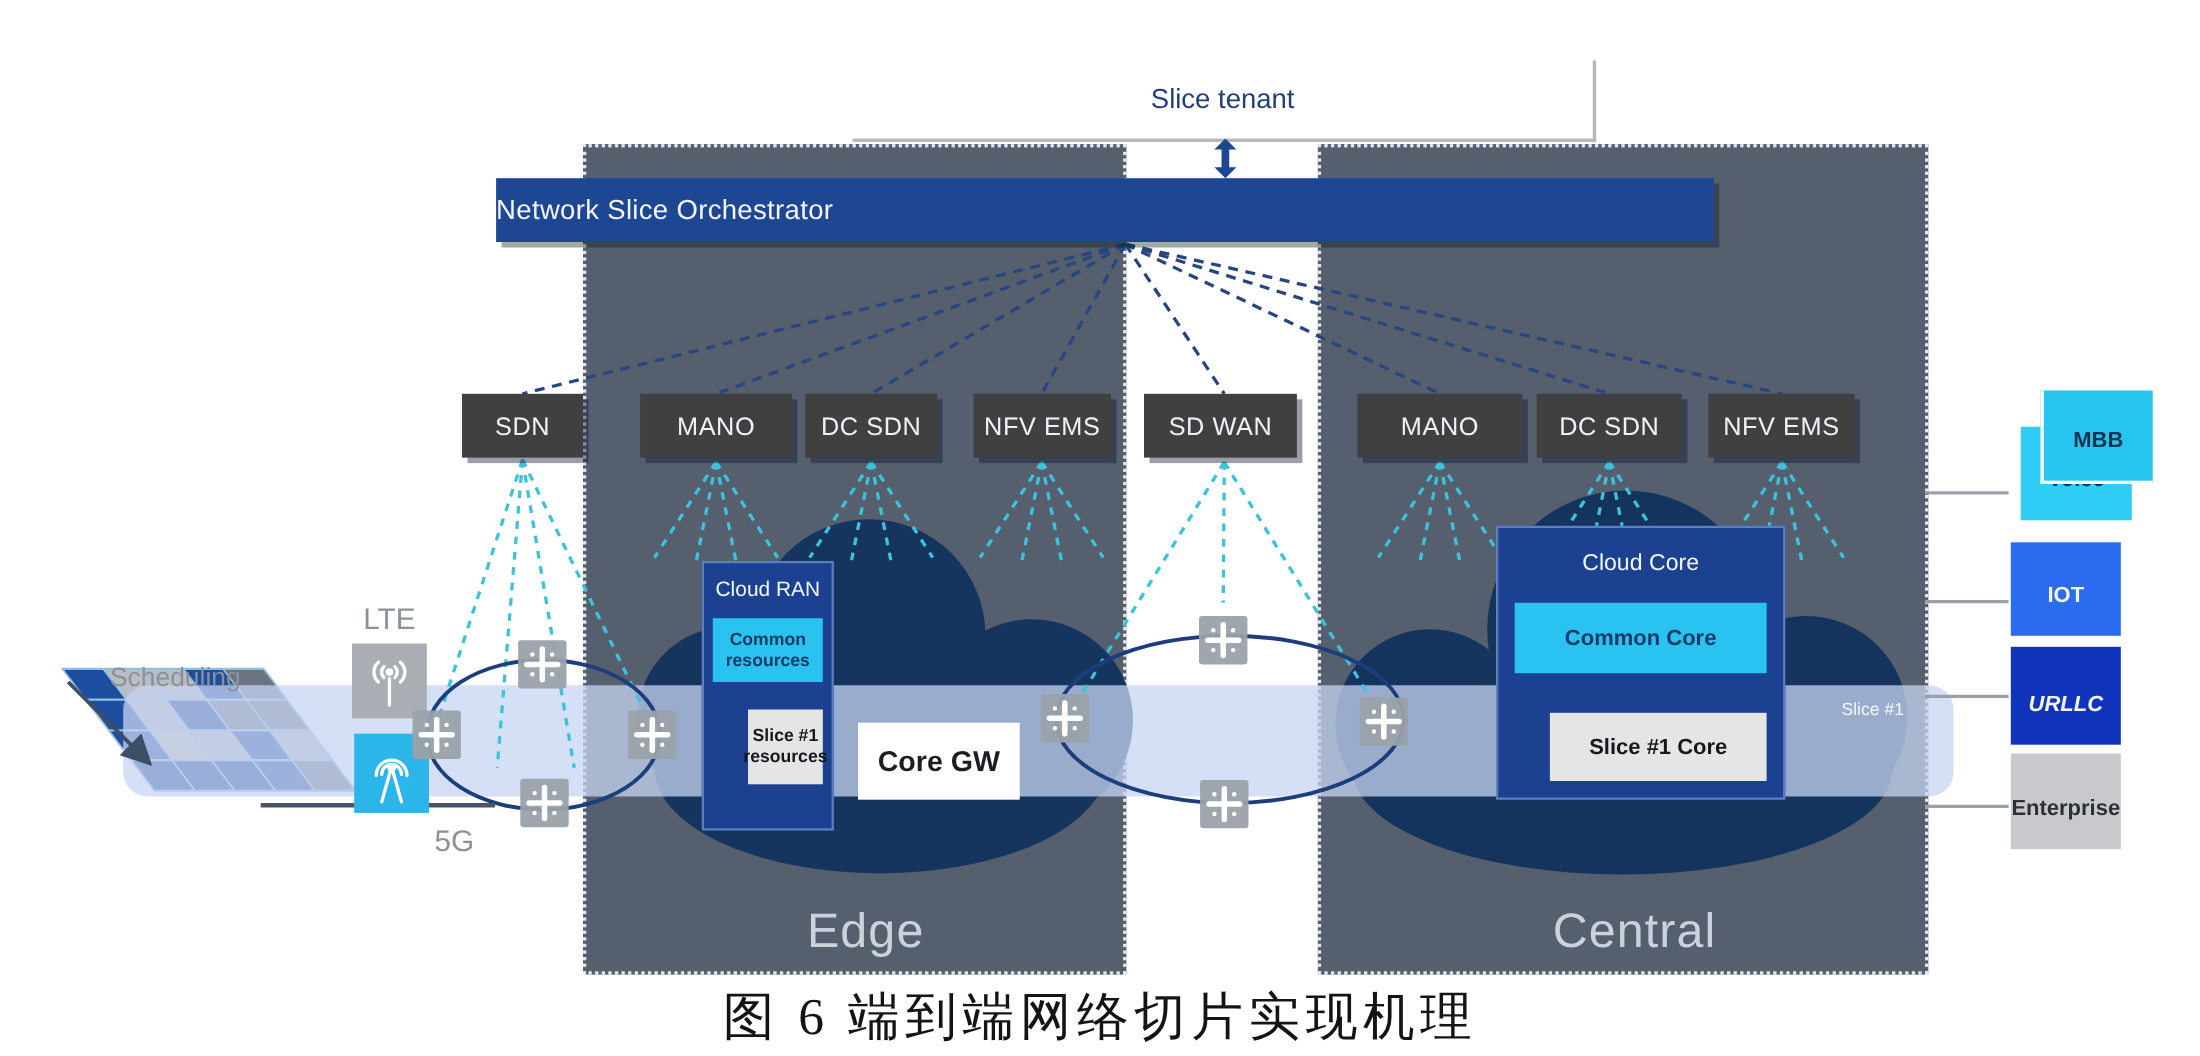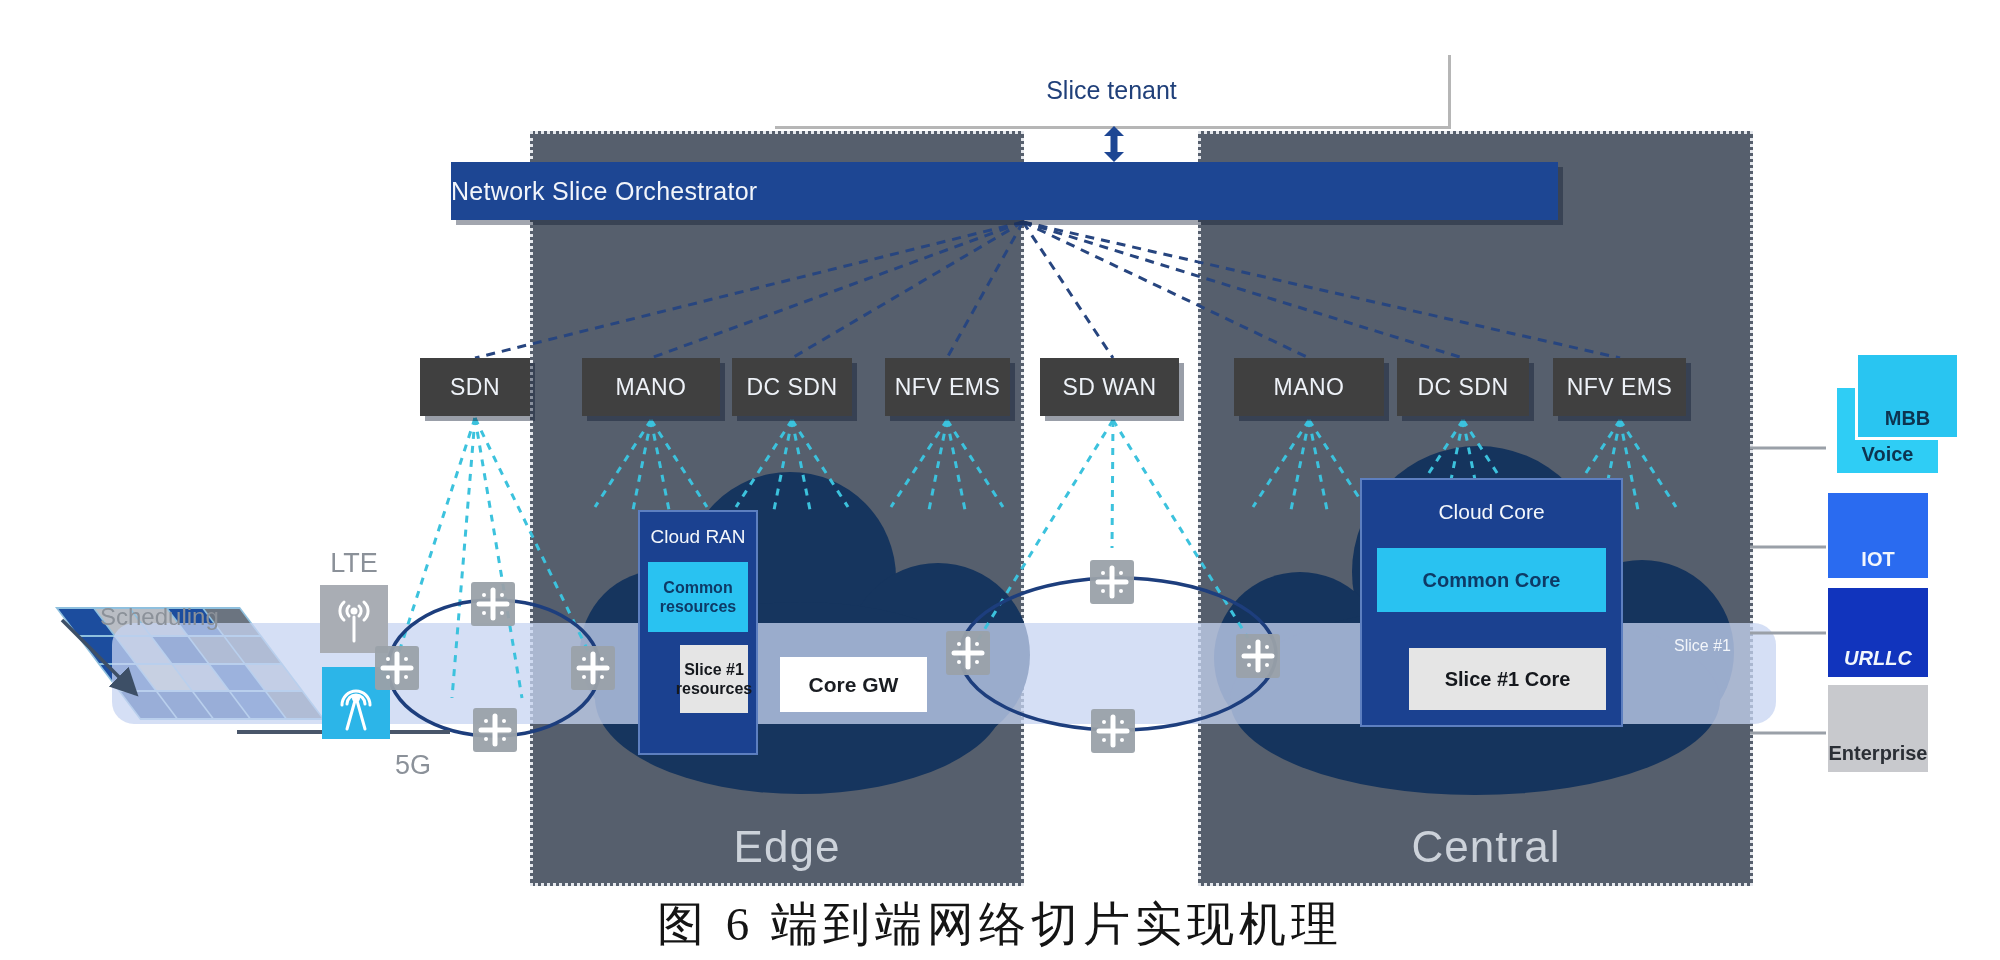--- a/index.html
+++ b/index.html
@@ -43,22 +43,22 @@
     display:flex;align-items:center;justify-content:center;
     font-size:23px;color:#eef2f8;letter-spacing:.5px;
   }
   
   .cloudbox{position:absolute;background:#1b4190;border:2px solid #5d7fc0;box-sizing:border-box;z-index:5;}
   .cloudbox .title{color:#f4f7fb;text-align:center;}
   .blk{position:absolute;left:8px;right:8px;display:flex;align-items:center;justify-content:center;text-align:center;}
   .blk.cyan{background:#29c2f1;color:#0e3a66;font-weight:700;}
   .blk.white{background:#e5e5e5;color:#15181d;font-weight:600;margin-left:32px;}
   .coregw{
-    position:absolute;left:780px;top:657px;width:147px;height:55px;background:#fff;z-index:5;
-    display:flex;align-items:center;justify-content:center;font-size:21px;font-weight:600;color:#1a1d22;
+    position:absolute;left:780px;top:657px;width:147px;height:70px;background:#fff;z-index:5;
+    display:flex;align-items:center;justify-content:center;font-size:26px;font-weight:600;color:#1a1d22;
   }
   .slice1-label{
     position:absolute;left:1645px;top:637px;width:115px;text-align:center;z-index:5;
     font-size:16px;color:#f2f5fa;
   }
   
   .lte-box{position:absolute;left:320px;top:585px;width:68px;height:68px;background:#a9adb4;z-index:6;}
   .fiveg-box{position:absolute;left:322px;top:667px;width:68px;height:72px;background:#2cb5e8;z-index:6;}
   .side-label{position:absolute;color:#8b9199;font-weight:500;z-index:6;}
   .sched-grid{
@@ -69,21 +69,21 @@
   }
   .sched-grid div{width:100%;height:100%;}
   
   .switch{
     position:absolute;width:44px;height:44px;background:rgba(154,161,169,.95);
     border-radius:3px;z-index:6;display:flex;align-items:center;justify-content:center;
   }
   
   .svc{
     position:absolute;z-index:5;display:flex;align-items:flex-end;justify-content:center;
-    font-size:20px;font-weight:600;padding-bottom:7px;box-sizing:border-box;text-align:right;
+    font-size:20px;font-weight:600;padding-bottom:25px;box-sizing:border-box;text-align:right;
   }
   .svc-line{stroke:#9aa0a8;stroke-width:3;}
   .caption{
     position:absolute;left:0;top:893px;width:2000px;text-align:center;z-index:8;
     font-family:"Liberation Serif","DejaVu Serif",serif;
     font-size:47px;color:#141414;letter-spacing:5px;
   }
 </style>
 </head>
 <body>
@@ -205,21 +205,21 @@
     </div>
   <div class="ctrl" style="left:1397px;width:132px;">
       <span>DC SDN</span>
     </div>
   <div class="ctrl" style="left:1553px;width:133px;">
       <span>NFV EMS</span>
     </div>
 
   <div class="cloudbox" style="left:638px;top:510px;width:120px;height:245px;">
     <div class="title" style="margin-top:14px;font-size:19px;">Cloud RAN</div>
-    <div class="blk cyan" style="top:50px;height:70px;font-size:16px;line-height:19px;">Common resources</div>
+    <div class="blk cyan" style="top:50px;height:58px;font-size:16px;line-height:19px;">Common resources</div>
     <div class="blk white" style="top:133px;height:68px;font-size:16px;line-height:19px;">Slice #1 resources</div>
   </div>
 
   <div class="coregw">
     <span>Core GW</span>
   </div>
 
   <div class="cloudbox" style="left:1360px;top:478px;width:263px;height:249px;">
     <div class="title" style="margin-top:20px;font-size:21px;">Cloud Core</div>
     <div class="blk cyan" style="left:15px;right:15px;top:68px;height:64px;font-size:20px;">Common Core</div>

